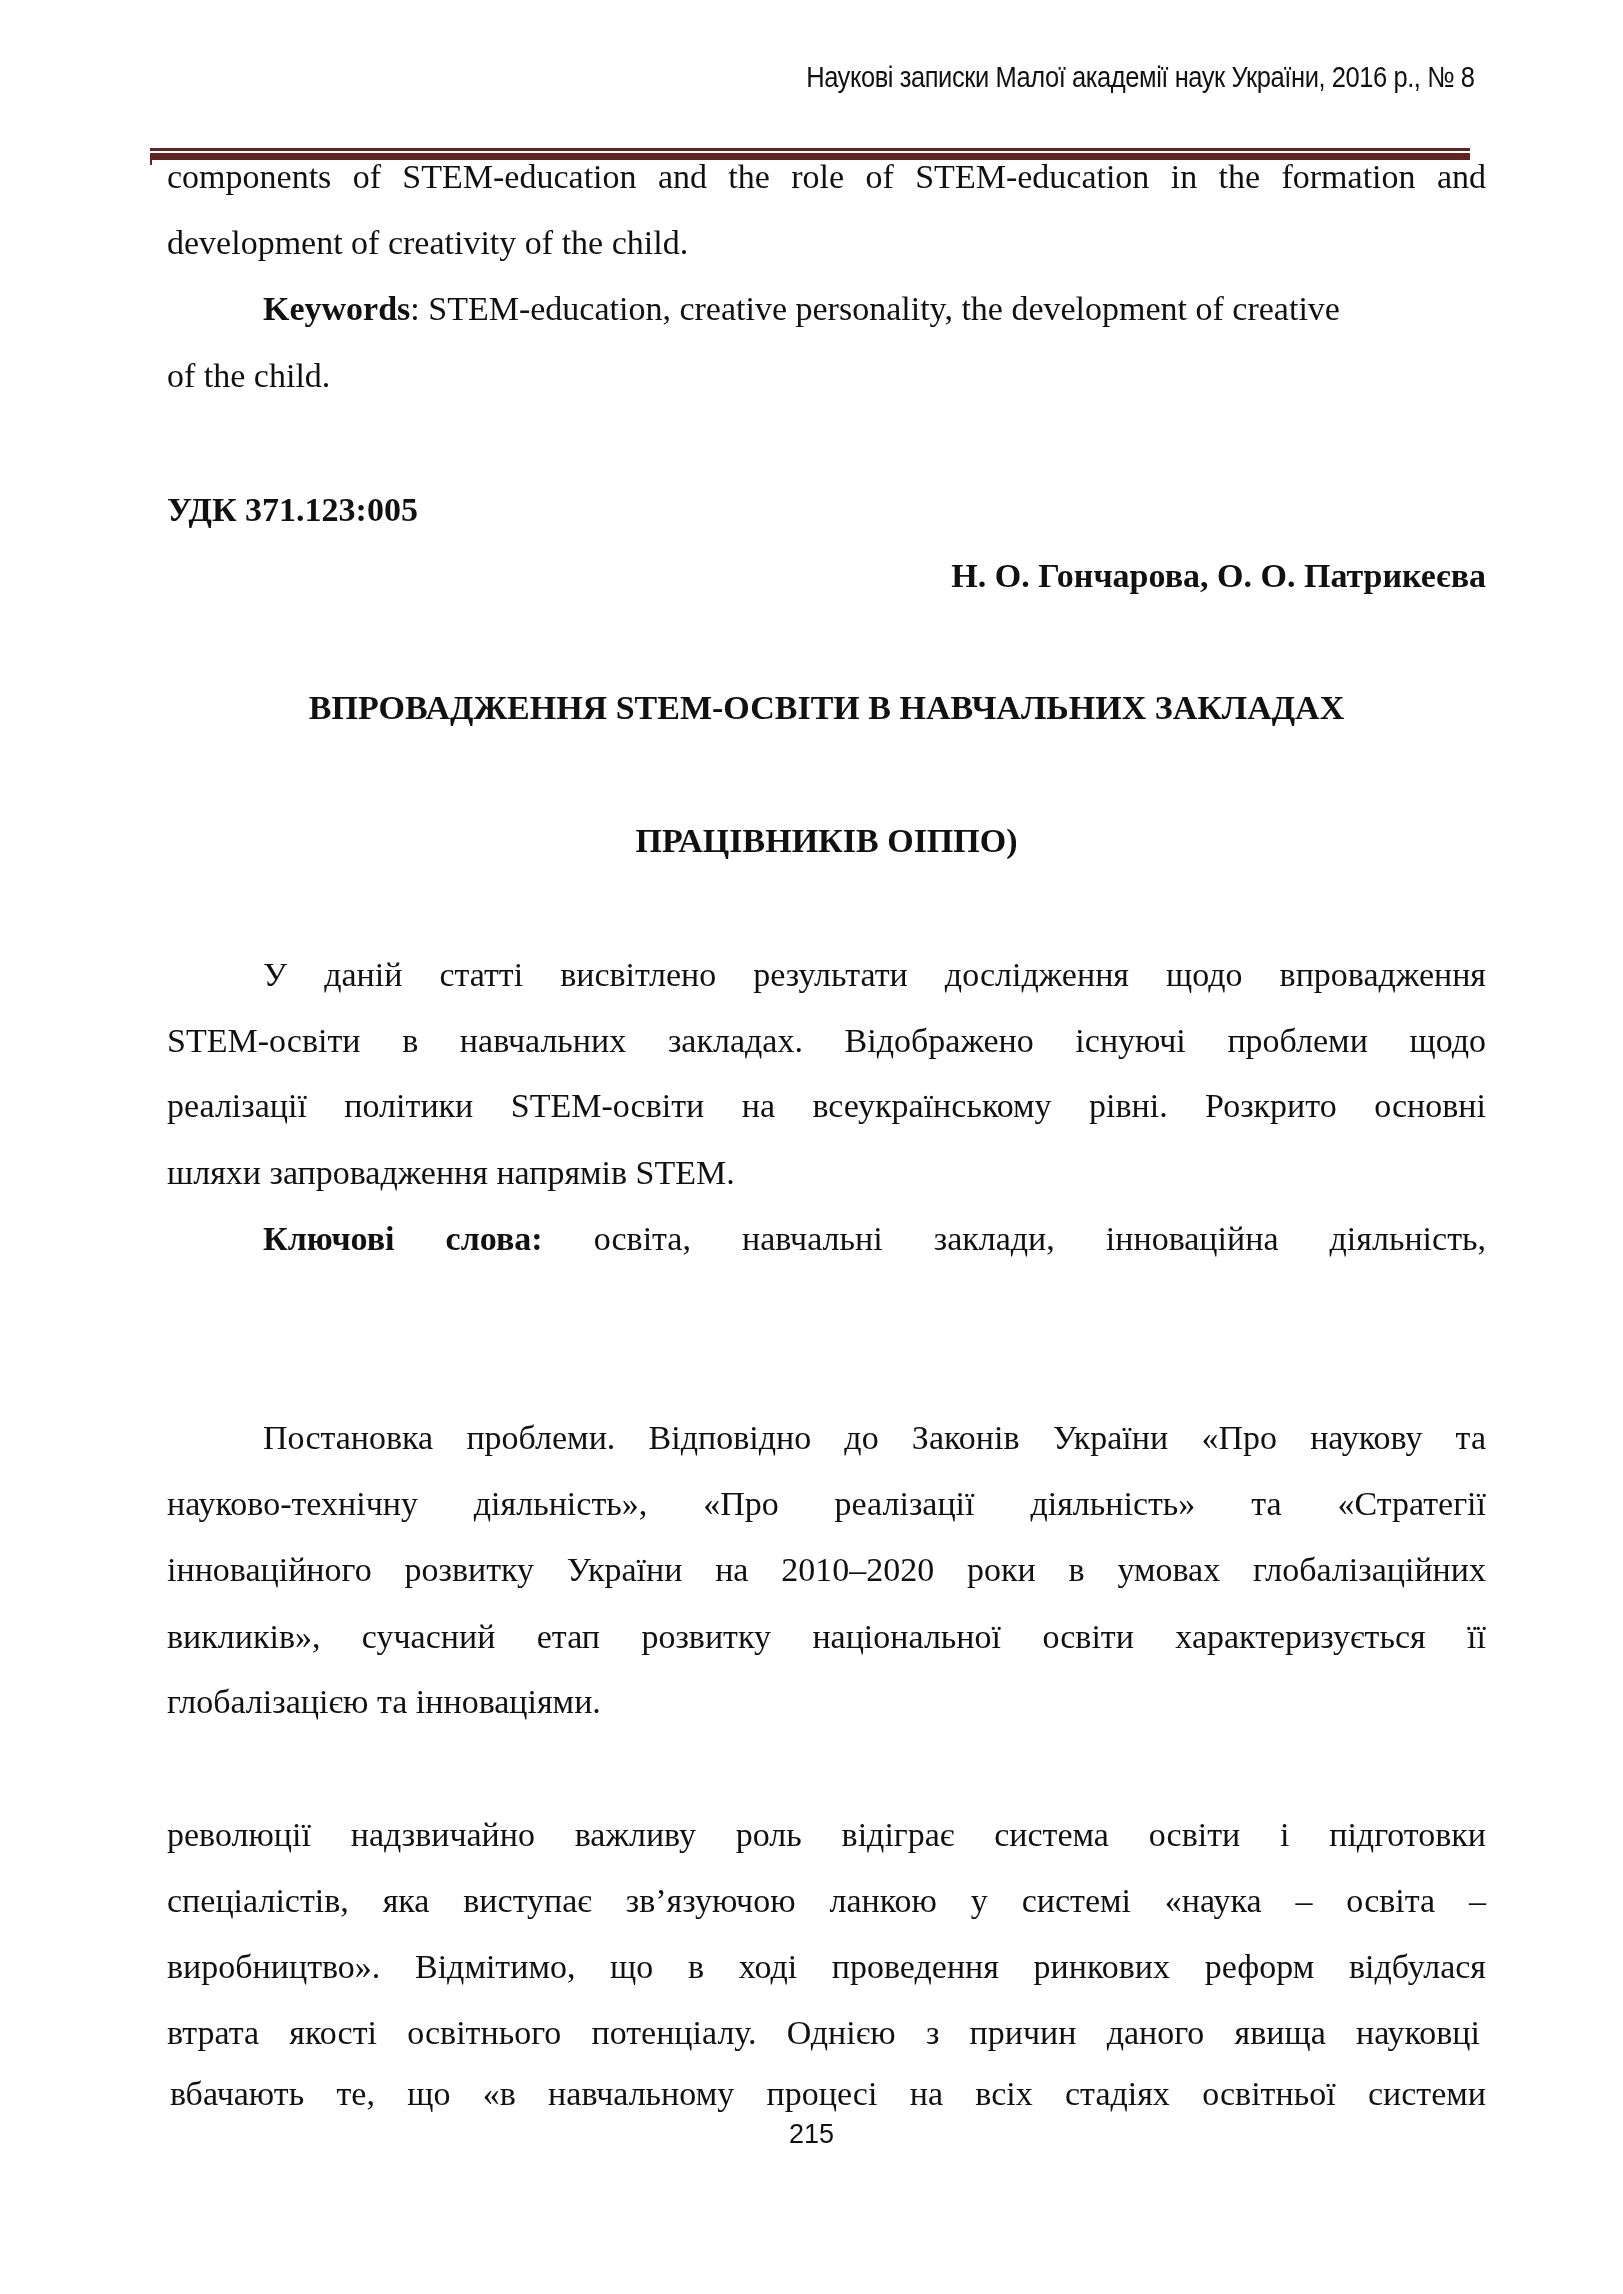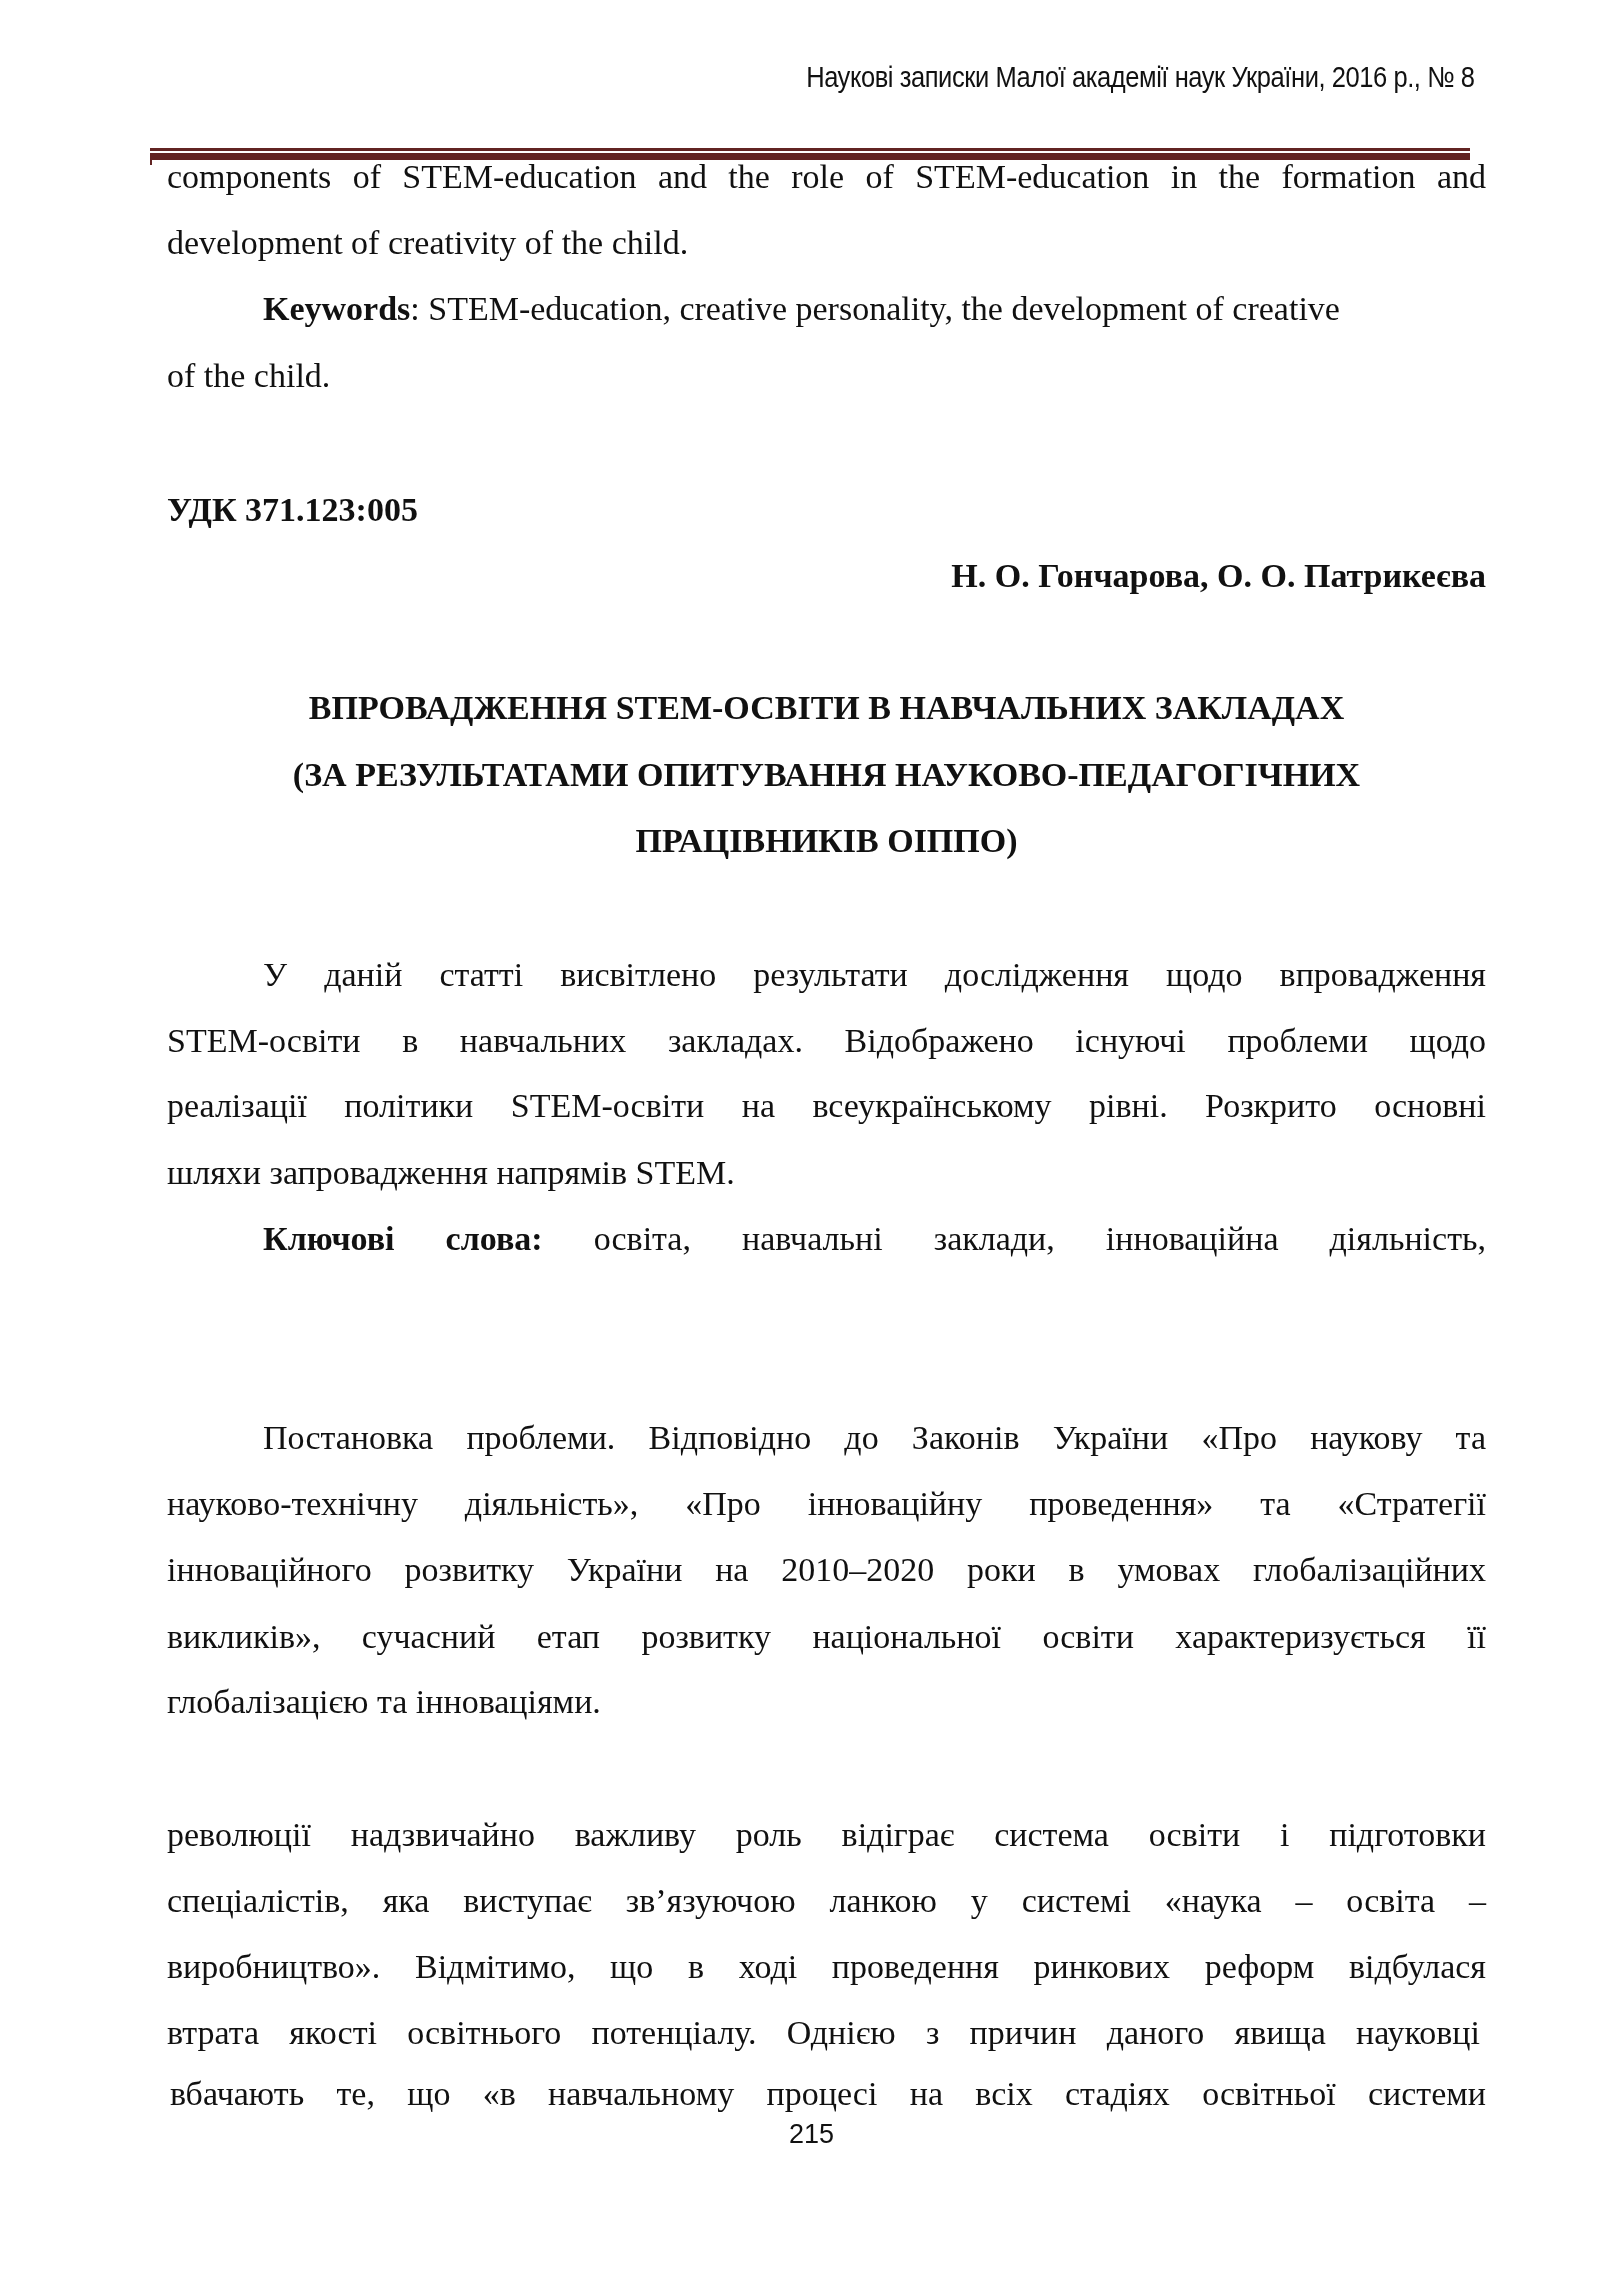--- a/index.html
+++ b/index.html
@@ -48,35 +48,34 @@
 
   <div class="line italic" style="top:275px; padding-left:96px; box-sizing:border-box;">
     <span class="bold">Keywords</span><span>: STEM-education, creative personality, the development of creative</span>
   </div>
   <div class="line italic" style="top:342px;">of the child.</div>
 
   <div class="line bold" style="top:476px;">УДК 371.123:005</div>
   <div class="line bold right" style="top:542px;">Н. О. Гончарова, О. О. Патрикеєва</div>
 
   <div class="heading" style="top:674px;">ВПРОВАДЖЕННЯ STEM-ОСВІТИ В НАВЧАЛЬНИХ ЗАКЛАДАХ</div>
-  <div class="heading" style="top:741px;">(ЗА РЕЗУЛЬТАТАМИ ОПИТУВАННЯ НАУКОВО-ПЕДАГОГІЧНИХ</div>
   <div class="heading" style="top:807px;">ПРАЦІВНИКІВ ОІППО)</div>
 
   <div class="line just indent" style="top:941px;">У даній статті висвітлено результати дослідження щодо впровадження</div>
   <div class="line just" style="top:1007px;">STEM-освіти в навчальних закладах. Відображено існуючі проблеми щодо</div>
   <div class="line just" style="top:1072px;">реалізації політики STEM-освіти на всеукраїнському рівні. Розкрито основні</div>
   <div class="line" style="top:1139px;">шляхи запровадження напрямів STEM.</div>
 
   <div class="line just indent italic" style="top:1205px;">
     <span class="bold">Ключові слова:</span>
     <span>освіта, навчальні заклади, інноваційна діяльність,</span>
   </div>
 
   <div class="line just indent" style="top:1404px;">Постановка проблеми. Відповідно до Законів України «Про наукову та</div>
-  <div class="line just" style="top:1470px;">науково-технічну діяльність», «Про інноваційну проведення» та «Стратегії</div>
+  <div class="line just" style="top:1470px;">науково-технічну діяльність», «Про реалізації діяльність» та «Стратегії</div>
   <div class="line just" style="top:1536px;">інноваційного розвитку України на 2010–2020 роки в умовах глобалізаційних</div>
   <div class="line just" style="top:1603px;">викликів», сучасний етап розвитку національної освіти характеризується її</div>
   <div class="line" style="top:1668px;">глобалізацією та інноваціями.</div>
 
   <div class="line just" style="top:1801px;">революції надзвичайно важливу роль відіграє система освіти і підготовки</div>
   <div class="line just" style="top:1867px;">спеціалістів, яка виступає зв’язуючою ланкою у системі «наука – освіта –</div>
   <div class="line just" style="top:1933px;">виробництво». Відмітимо, що в ході проведення ринкових реформ відбулася</div>
   <div class="line just" style="top:1999px; width:1313px;">втрата якості освітнього потенціалу. Однією з причин даного явища науковці</div>
   <div class="line just" style="top:2060px; left:170px; width:1316px;">вбачають те, що «в навчальному процесі на всіх стадіях освітньої системи</div>
 

